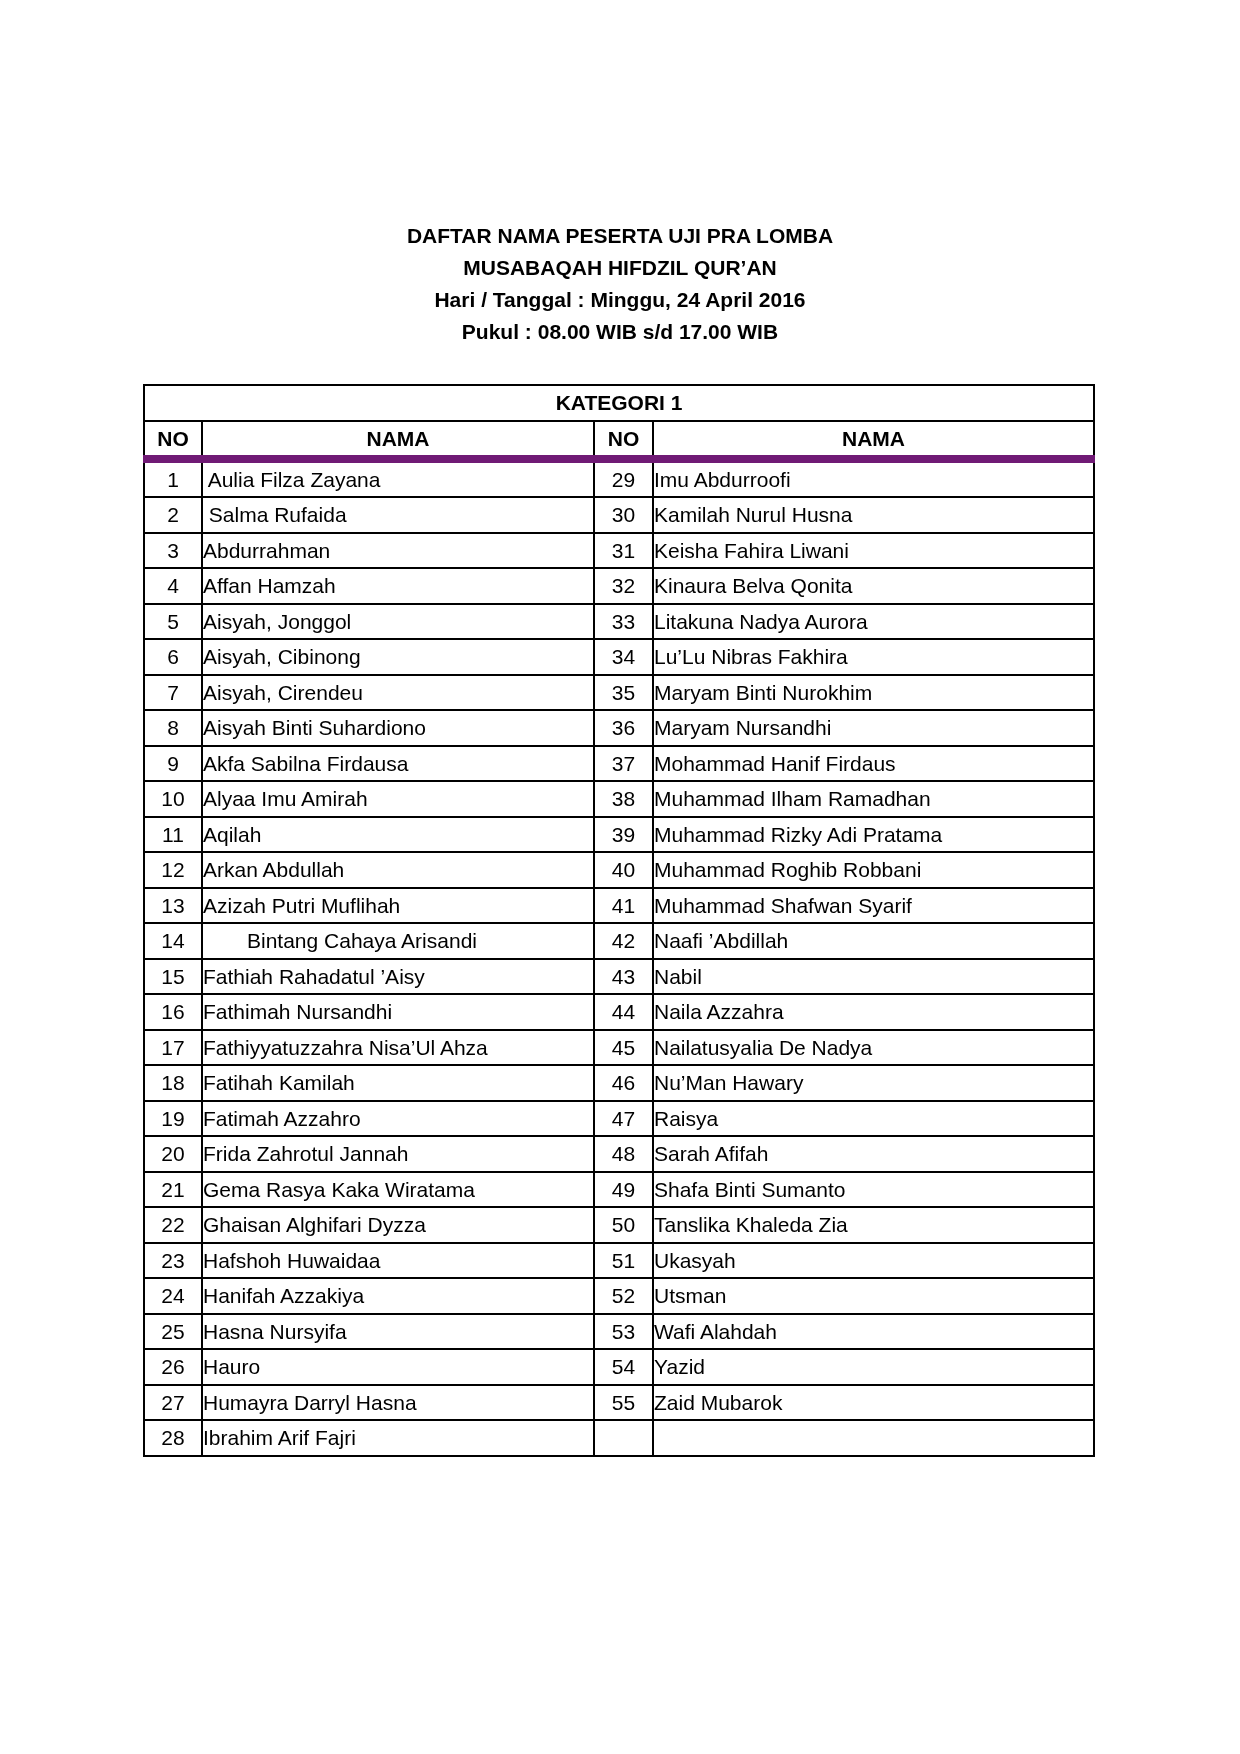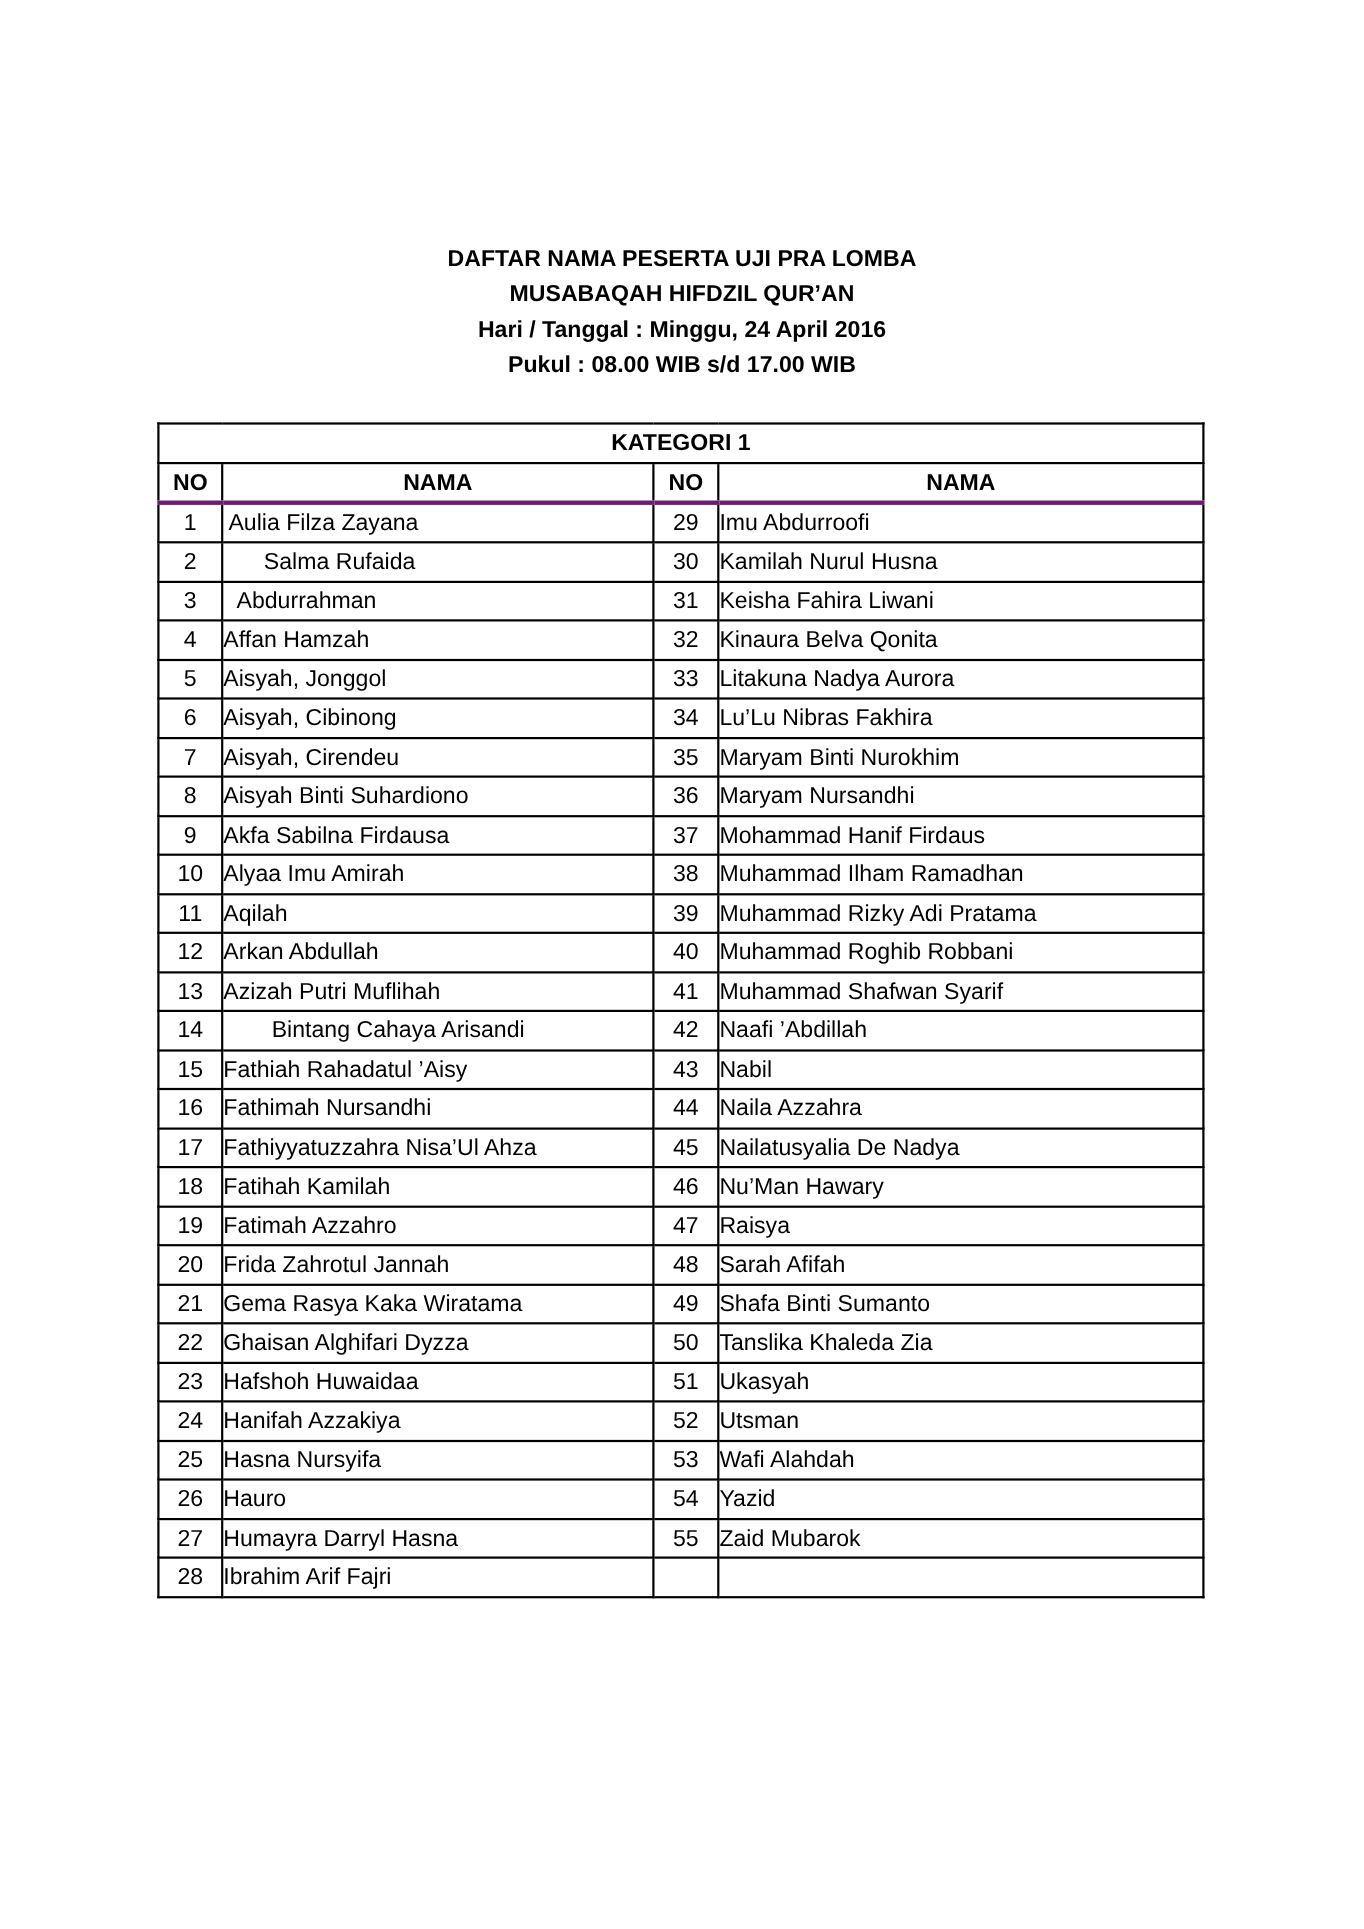--- a/index.html
+++ b/index.html
@@ -6,21 +6,21 @@
   body { width: 1240px; height: 1754px; position: relative; overflow: hidden;
          font-family: "Liberation Sans", sans-serif; color: #000; }
   .heading { position: absolute; left: 0; top: 220px; width: 1240px; text-align: center; }
   .heading div { font-weight: bold; font-size: 21px; line-height: 32px; }
   table.list { position: absolute; left: 143px; top: 384px; width: 950px;
                border-collapse: collapse; table-layout: fixed; }
   table.list td, table.list th { border: 2px solid #000; padding: 0; height: 33.5px;
                font-size: 21px; line-height: 31px; white-space: nowrap; overflow: hidden; }
   th.title { font-size: 24px; font-weight: bold; height: 44px; text-align: center; }
   tr.colhead th { font-weight: bold; font-size: 21px; text-align: center; height: 33px;
-                  border-bottom: 4px solid #701a75; }
+                  border-bottom: 8px solid #701a75; }
   td.no { text-align: center; }
   td.nm { text-align: left; padding-left: 9px; }
   col.c1 { width: 58px; } col.c2 { width: 392px; } col.c3 { width: 59px; } col.c4 { width: 441px; }
 </style>
 </head>
 <body>
 
 <div class="heading">
   <div>DAFTAR NAMA PESERTA UJI PRA LOMBA</div>
   <div>MUSABAQAH HIFDZIL QUR’AN</div>
@@ -48,27 +48,27 @@
   </thead>
   <tbody id="rows">
       <tr>
         <td class="no" style="white-space: pre;">1</td>
         <td class="nm" style="white-space: pre;"> Aulia Filza Zayana</td>
         <td class="no" style="white-space: pre;">29</td>
         <td class="nm" style="white-space: pre;">Imu Abdurroofi</td>
       </tr>
       <tr>
         <td class="no" style="white-space: pre;">2</td>
-        <td class="nm" style="white-space: pre; padding-left: 31px;"> Salma Rufaida</td>
+        <td class="nm" style="white-space: pre;"> Salma Rufaida</td>
         <td class="no" style="white-space: pre;">30</td>
         <td class="nm" style="white-space: pre;">Kamilah Nurul Husna</td>
       </tr>
       <tr>
         <td class="no" style="white-space: pre;">3</td>
-        <td class="nm" style="white-space: pre; padding-left: 12px;">Abdurrahman</td>
+        <td class="nm" style="white-space: pre;">Abdurrahman</td>
         <td class="no" style="white-space: pre;">31</td>
         <td class="nm" style="white-space: pre;">Keisha Fahira Liwani</td>
       </tr>
       <tr>
         <td class="no" style="white-space: pre;">4</td>
         <td class="nm" style="white-space: pre;">Affan Hamzah</td>
         <td class="no" style="white-space: pre;">32</td>
         <td class="nm" style="white-space: pre;">Kinaura Belva Qonita</td>
       </tr>
       <tr>

